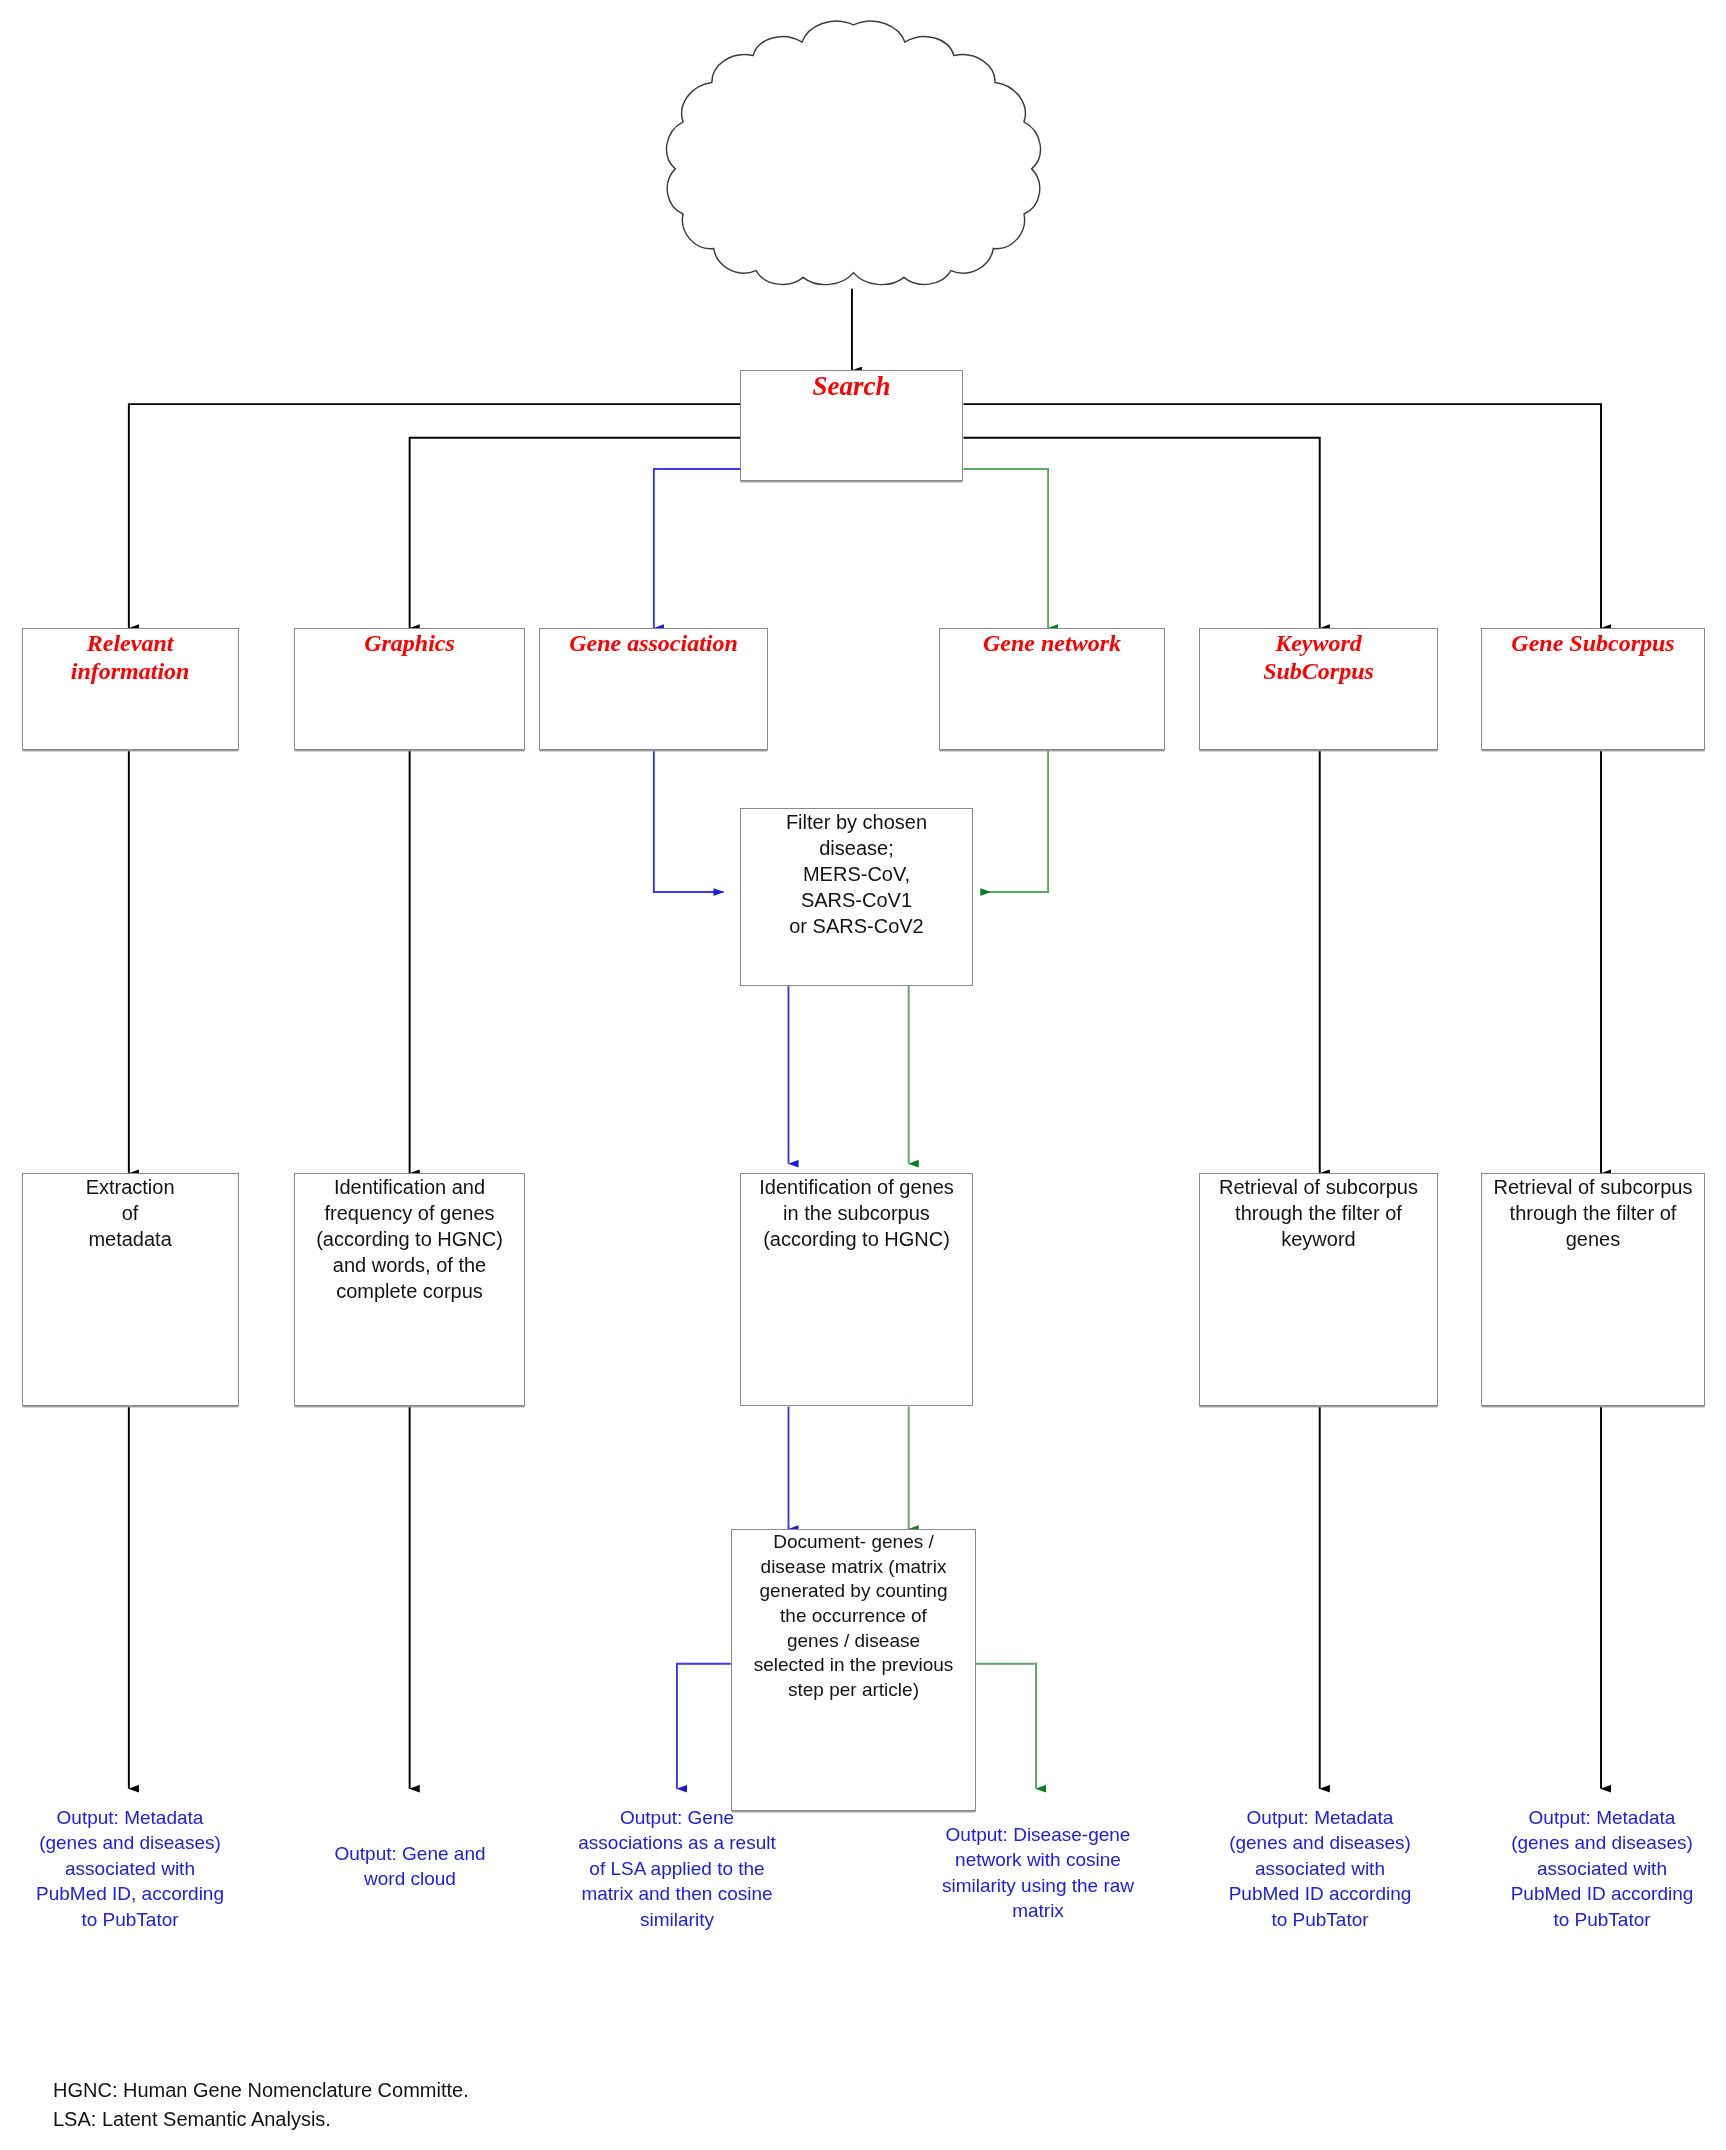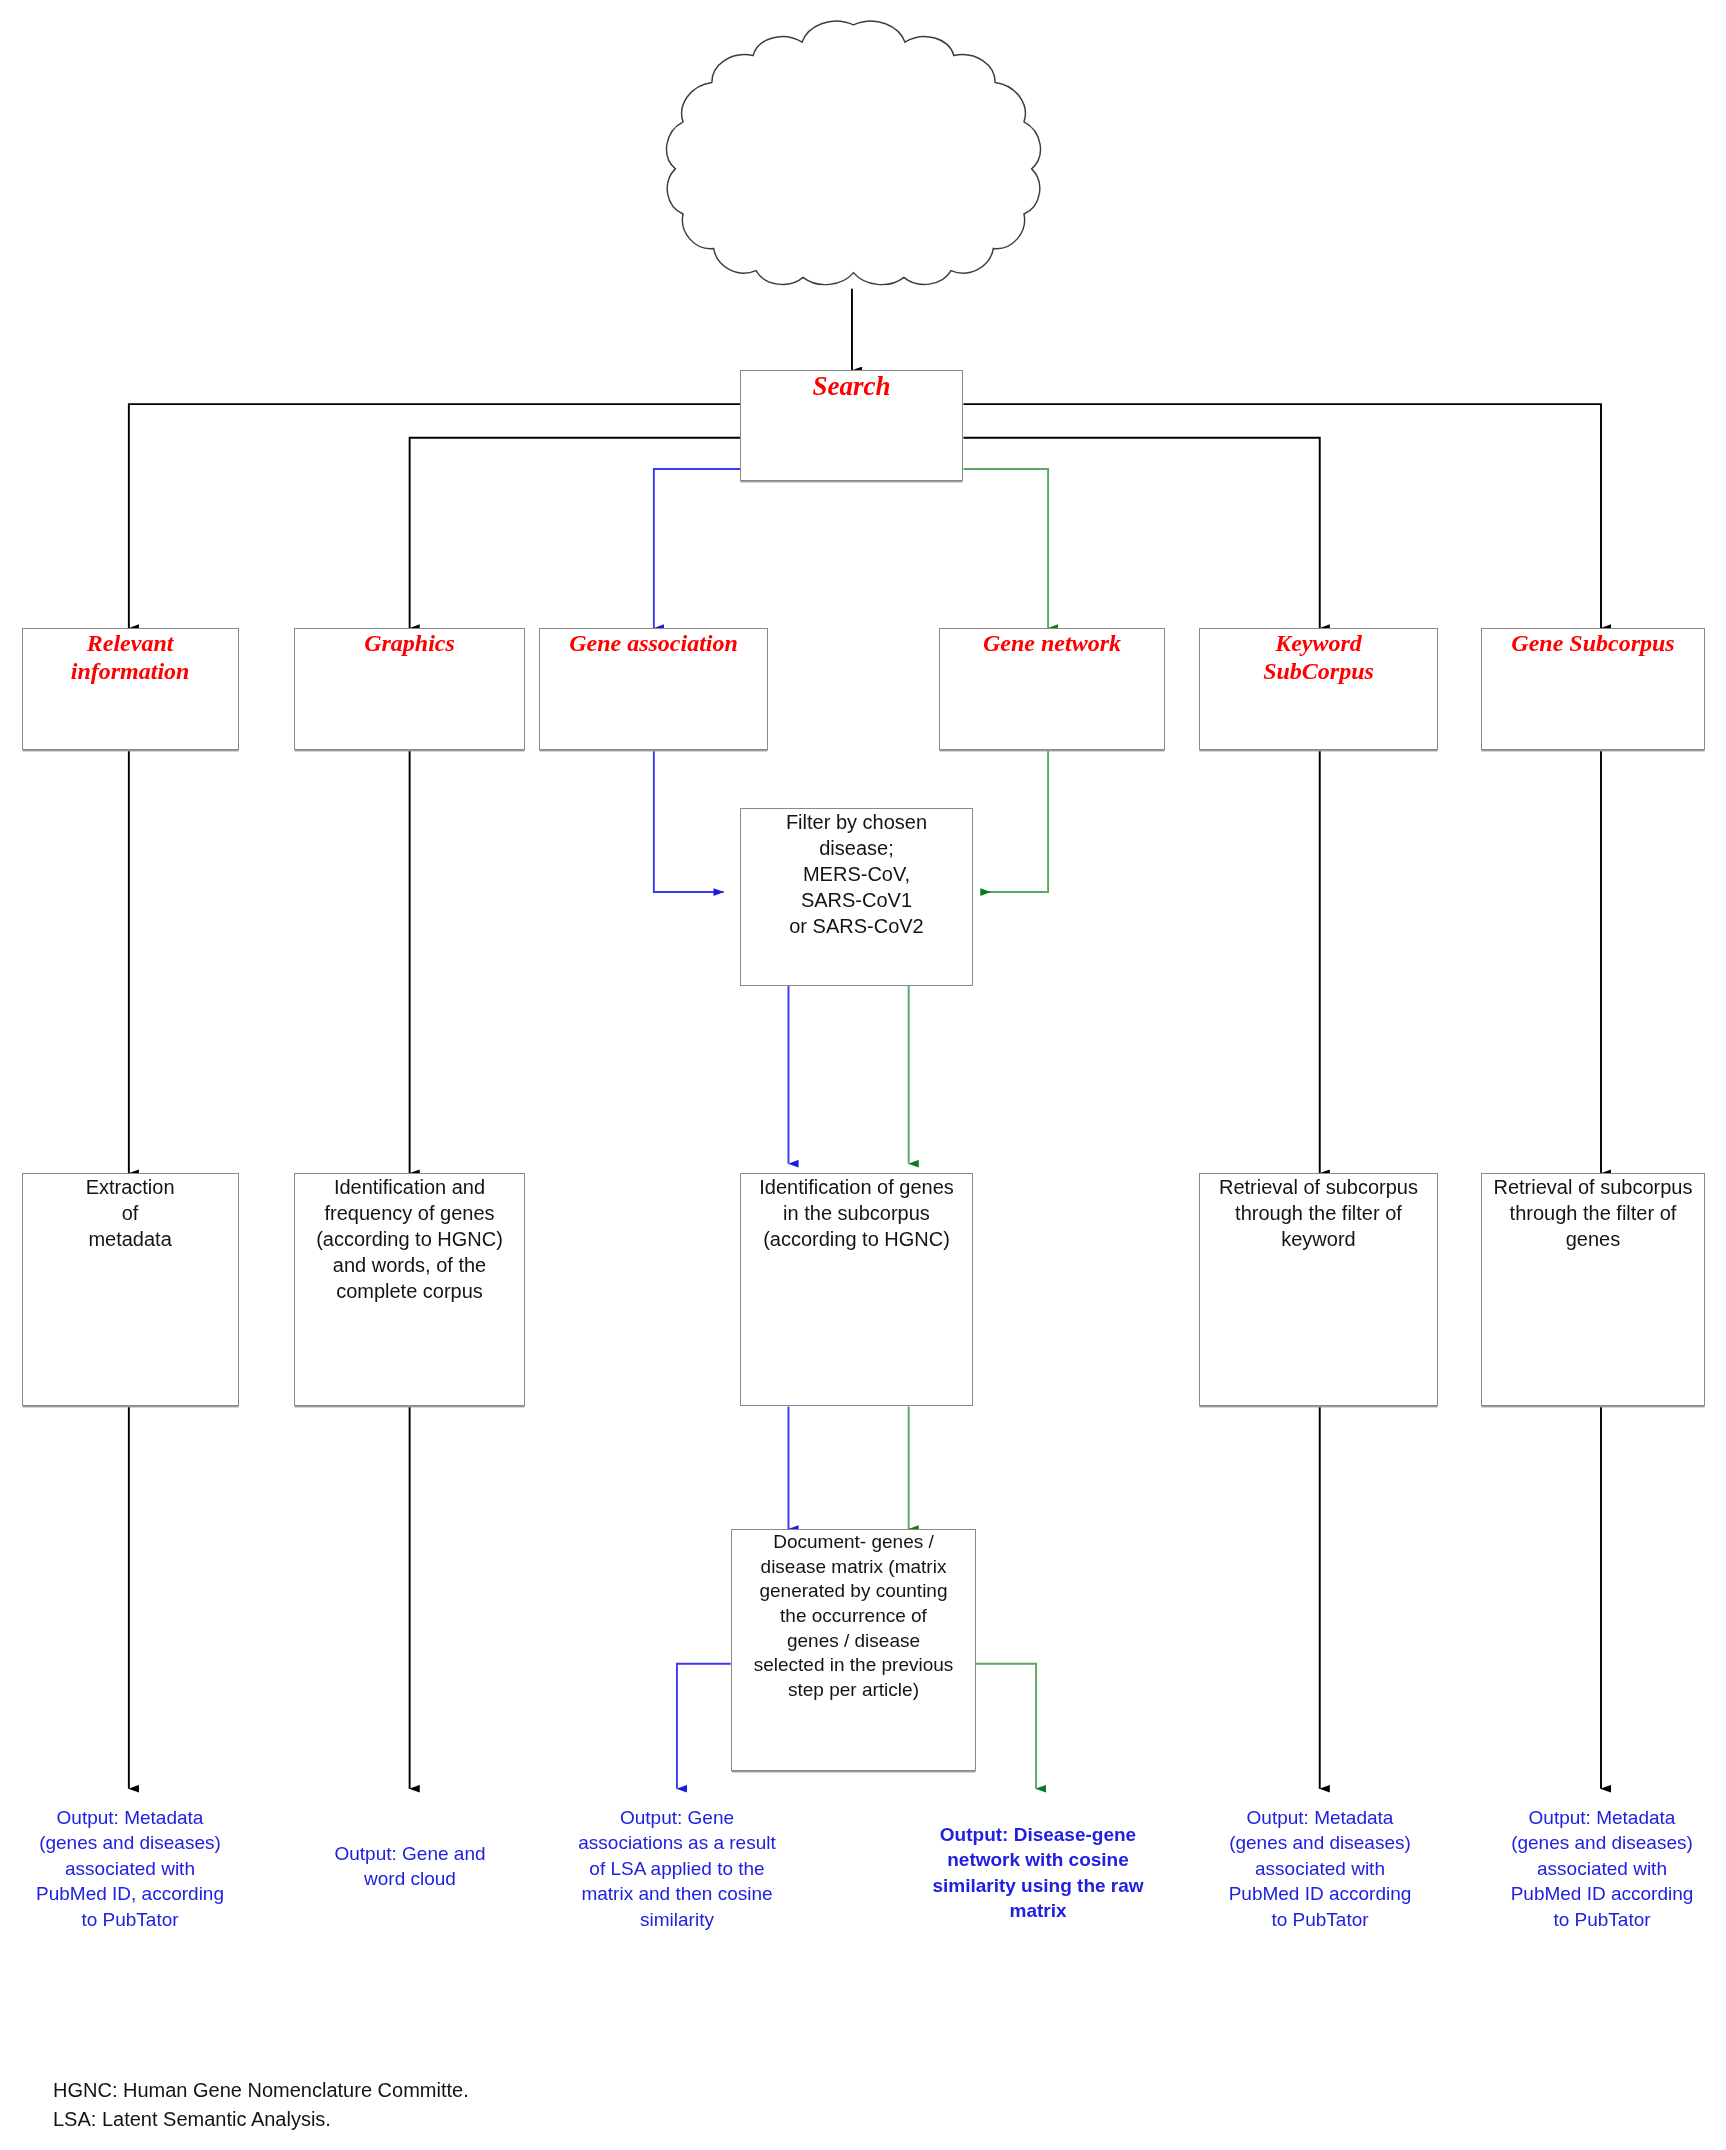--- a/index.html
+++ b/index.html
@@ -205,21 +205,21 @@
   </div>
 
   <div class="node shadowed" style="left:1481px;top:1173px;width:224px;height:233px;">
     <div class="label-black" style="font-size:20px;">
       <div>Retrieval of subcorpus</div>
       <div>through the filter of</div>
       <div>genes</div>
     </div>
   </div>
 
-  <div class="node shadowed" style="left:731px;top:1529px;width:245px;height:242px;">
+  <div class="node shadowed" style="left:731px;top:1529px;width:245px;height:282px;">
     <div class="label-black" style="font-size:19px;">
       <div>Document- genes /</div>
       <div>disease matrix (matrix</div>
       <div>generated by counting</div>
       <div>the occurrence of</div>
       <div>genes / disease</div>
       <div>selected in the previous</div>
       <div>step per article)</div>
     </div>
   </div>
@@ -238,21 +238,21 @@
   </div>
 
   <div class="label-blue" style="left:565px;top:1805px;width:224px;font-size:19px;">
     <div>Output: Gene</div>
     <div>associations as a result</div>
     <div>of LSA applied to the</div>
     <div>matrix and then cosine</div>
     <div>similarity</div>
   </div>
 
-  <div class="label-blue" style="left:924px;top:1822px;width:228px;font-size:19px;font-weight:bold;">
+  <div class="label-blue" style="left:924px;top:1822px;width:228px;font-size:19px;">
     <div>Output:  Disease-gene</div>
     <div>network with cosine</div>
     <div>similarity using the raw</div>
     <div>matrix</div>
   </div>
 
   <div class="label-blue" style="left:1208px;top:1805px;width:224px;font-size:19px;">
     <div>Output: Metadata</div>
     <div>(genes and diseases)</div>
     <div>associated with</div>

